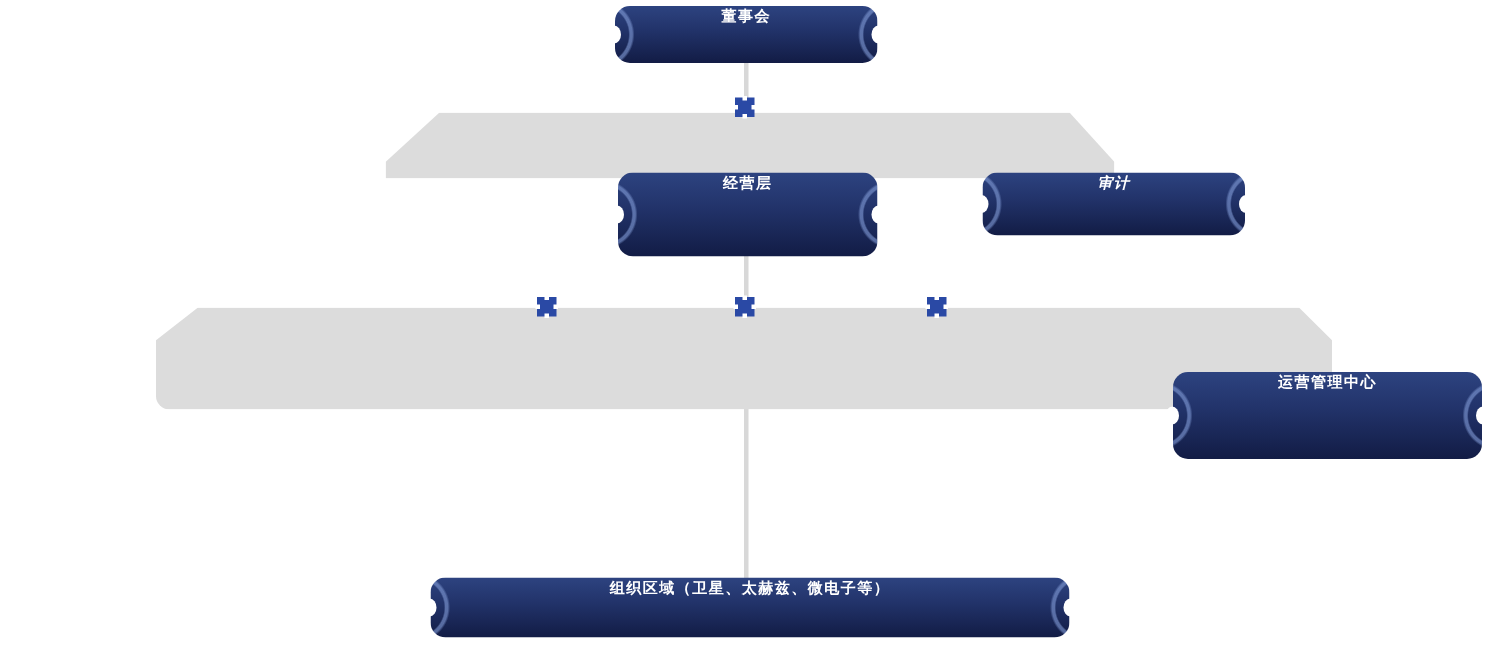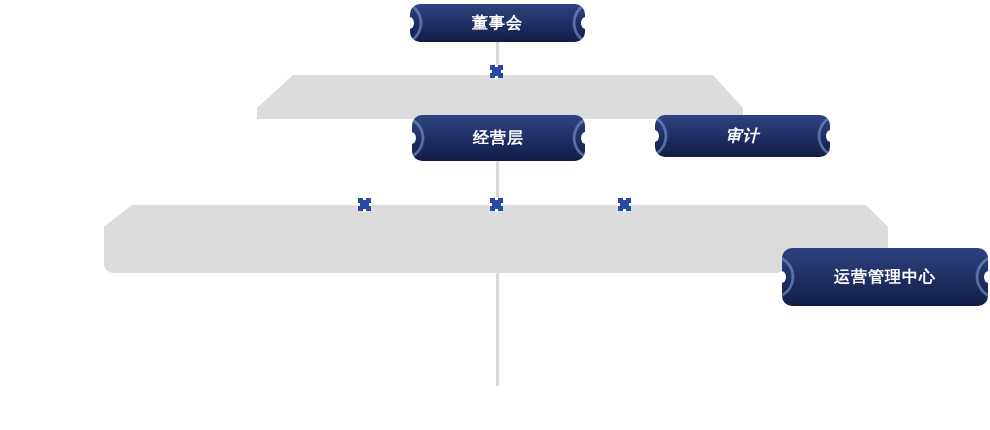--- a/index.html
+++ b/index.html
@@ -16,39 +16,39 @@
   .band2{
     left:104px;top:205px;width:784px;height:68px;border-radius:0 0 9px 9px;
     clip-path:polygon(28px 0, calc(100% - 22px) 0, 100% 32%, 100% 100%, 0 100%, 0 32%);
   }
   
   .vline{position:absolute;width:3px;background:#d8d8d8;z-index:0;}
   .vline1{left:496px;top:42px;height:34px;}
   .vline2{left:496px;top:156px;height:230px;}
   
   .node{
-    position:absolute;z-index:2;display:flex;align-items:center;justify-content:center;
-    border-radius:10px;color:#ffffff;font-size:16px;font-weight:bold;letter-spacing:1px;
+    position:absolute;z-index:2;display:flex;justify-content:center;
+    border-radius:10px;color:#ffffff;font-size:10px;font-weight:bold;letter-spacing:1px;
     background:
       radial-gradient(circle at -10px 50%, rgba(0,0,0,0) 19px, rgba(130,156,215,0.6) 20px, rgba(130,156,215,0.6) 21.5px, rgba(0,0,0,0) 23px),
       radial-gradient(circle at calc(100% + 10px) 50%, rgba(0,0,0,0) 19px, rgba(130,156,215,0.6) 20px, rgba(130,156,215,0.6) 21.5px, rgba(0,0,0,0) 23px),
       linear-gradient(180deg,#2d4380 0%,#22336a 42%,#121c45 100%);
     text-align:center;white-space:nowrap;
   }
   
   .node::before,.node::after{
     content:'';position:absolute;top:50%;transform:translateY(-50%);
     width:9px;height:12px;background:#ffffff;border-radius:50%;
   }
   .node::before{left:-5px;}
   .node::after{right:-5px;}
 
   .n-board{left:410px;top:4px;width:175px;height:38px;}
   .n-strategy-committee{left:173px;top:115px;width:169px;height:42px;}
-  .n-management{left:412px;top:115px;width:173px;height:46px;}
+  .n-management{left:412px;top:115px;width:173px;height:56px;}
   .n-audit{left:655px;top:115px;width:175px;height:42px;font-style:italic;}
   .n-functional{left:0px;top:248px;width:212px;height:41px;}
   .n-invest{left:258px;top:248px;width:212px;height:41px;}
   .n-huaxun{left:522px;top:248px;width:208px;height:41px;}
   .n-operations{left:782px;top:248px;width:206px;height:58px;}
   .n-regions{left:287px;top:385px;width:426px;height:40px;}
 
   
   .cross{position:absolute;width:13px;height:13px;background:#2a49a5;z-index:3;}
   .cross::before{
@@ -84,14 +84,17 @@
     <span>经营层</span>
   </div>
   <div class="node n-audit">
     <span>审计</span>
   </div>
 
   <div class="node n-operations">
     <span>运营管理中心</span>
   </div>
 
+  <div class="node n-regions">
+    <span>组织区域（卫星、太赫兹、微电子等）</span>
+  </div>
 
 </div>
 
 </body></html>

